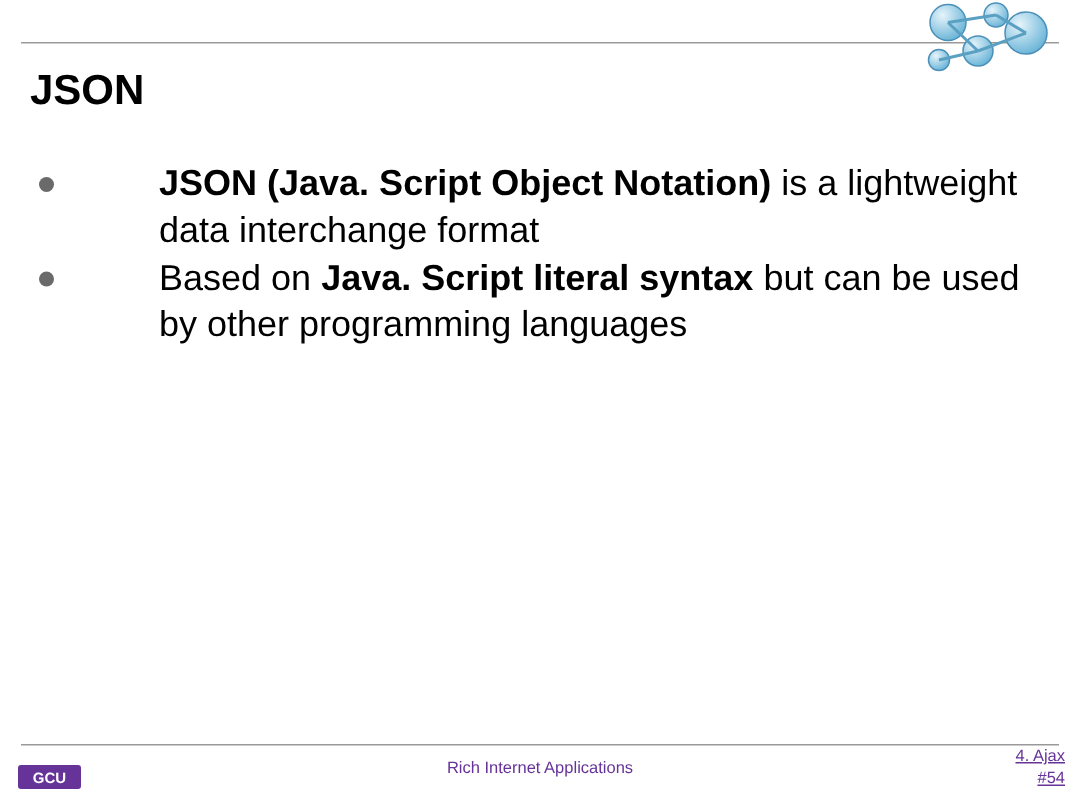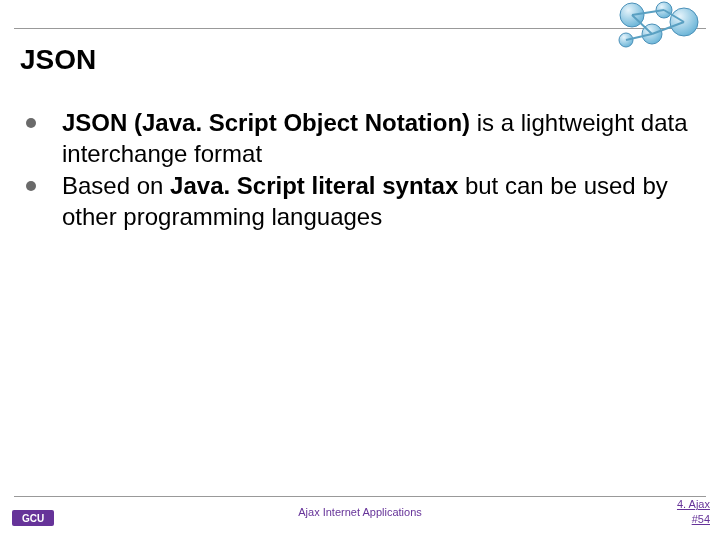--- a/index.html
+++ b/index.html
@@ -39,20 +39,21 @@
   .content {
     position: absolute;
     top: 108px;
     left: 20px;
     right: 24px;
   }
   .bullet-item {
     display: flex;
     align-items: flex-start;
     margin-bottom: 2px;
+    gap: 44px;
   }
   .bullet-dot {
     flex: 0 0 auto;
     width: 10px;
     height: 10px;
     border-radius: 50%;
     background: #6a6a6a;
     margin-top: 10px;
     margin-left: 6px;
     margin-right: 26px;
@@ -140,18 +141,18 @@
 
 <div class="bottom-rule"></div>
 
 <div class="logo">
   <svg viewBox="0 0 42 26" width="42" height="26">
     <rect x="0" y="6" width="42" height="16" rx="2" fill="#663399"></rect>
     <text x="21" y="18" font-family="Arial" font-size="10" font-weight="bold" fill="#ffffff" text-anchor="middle">GCU</text>
   </svg>
 </div>
 
-<div class="footer-center">Ajax Internet Applications</div>
+<div class="footer-center">Rich Internet Applications</div>
 
 <div class="footer-right">
   <div>4. Ajax</div>
   <div>#54</div>
 </div>
 
 </body></html>

